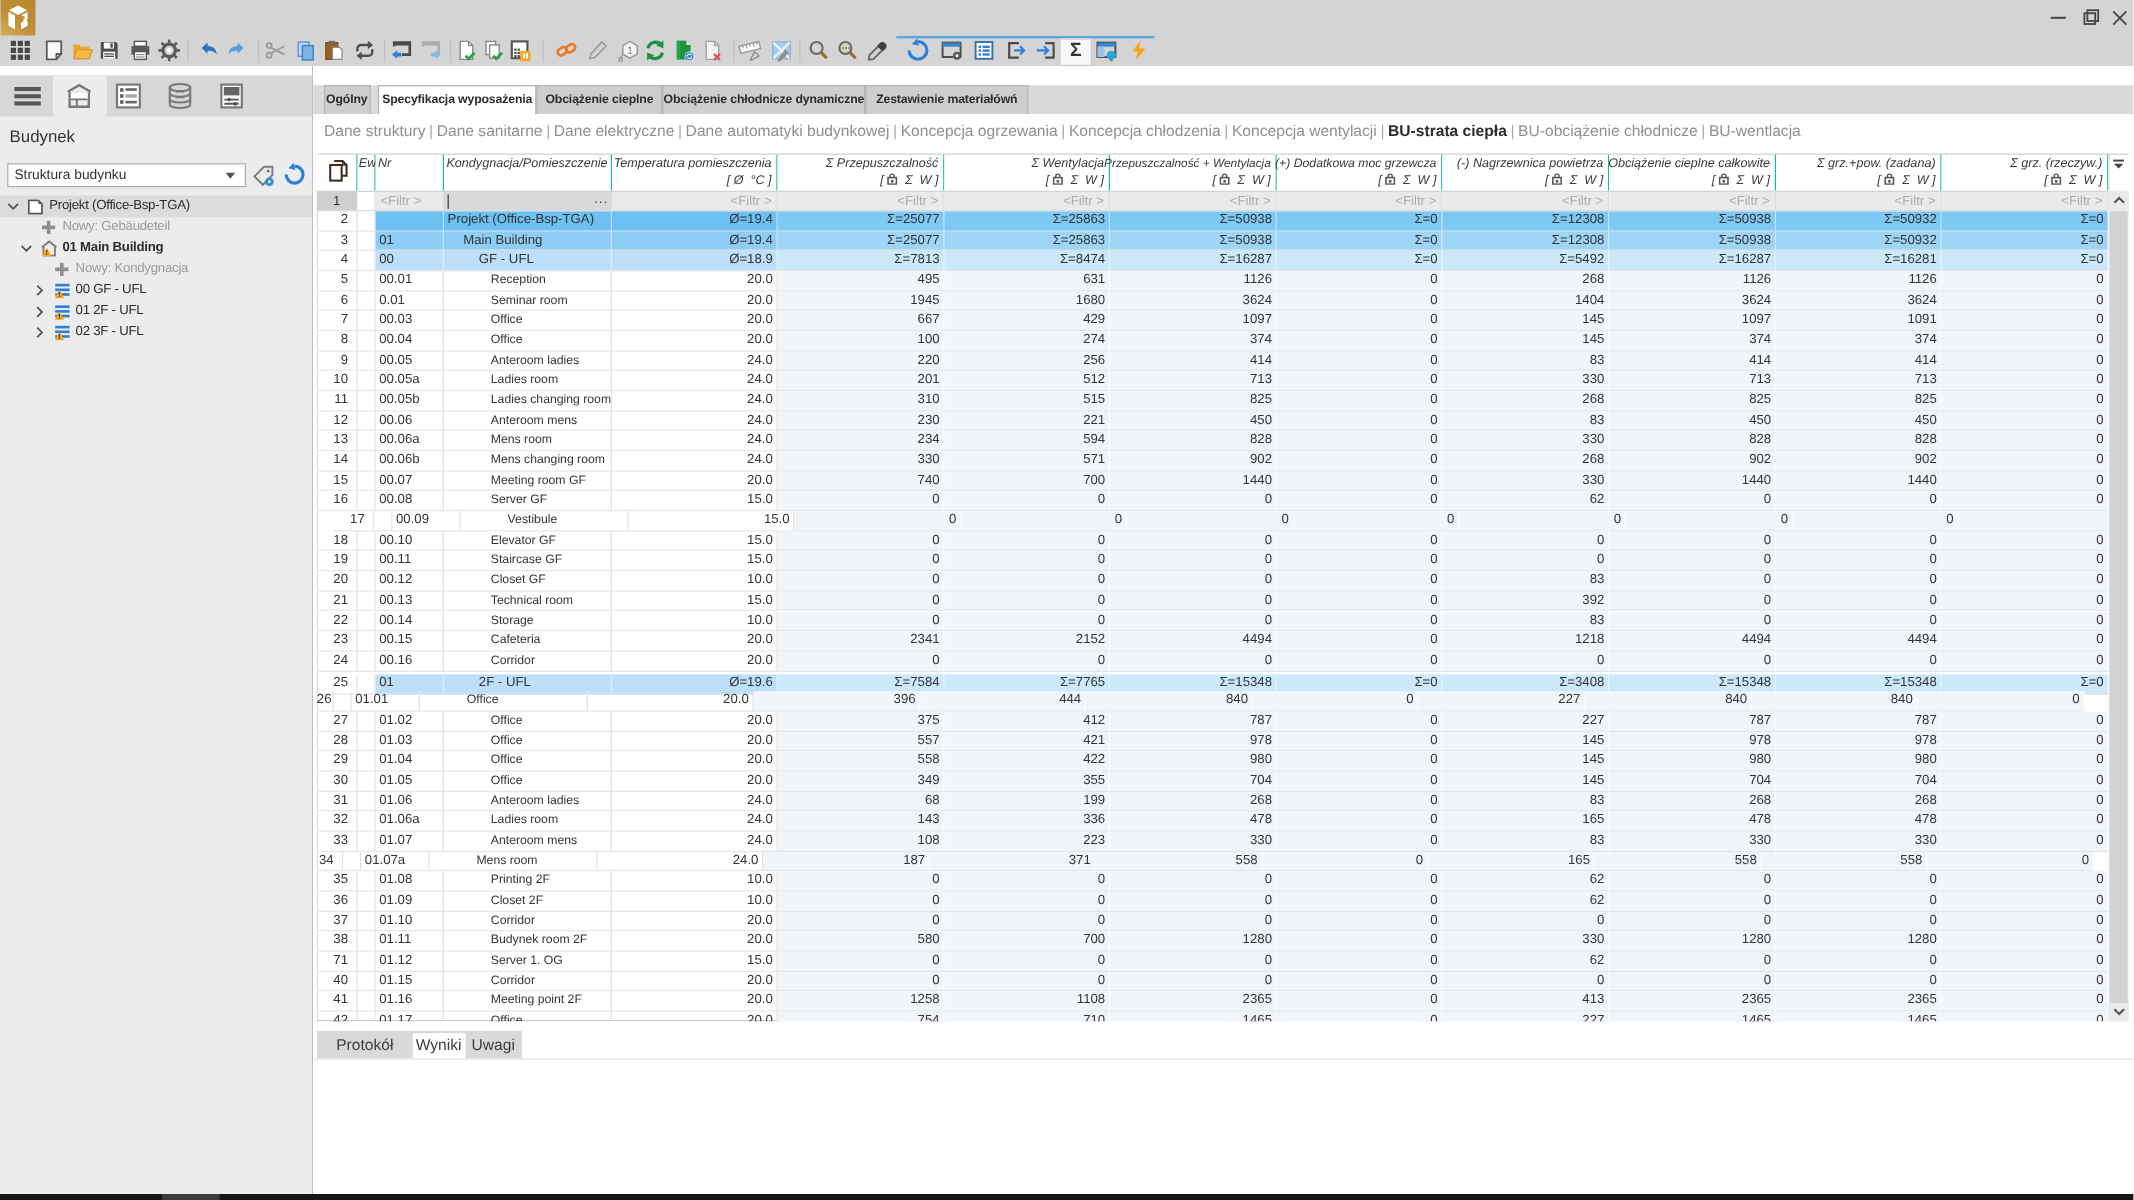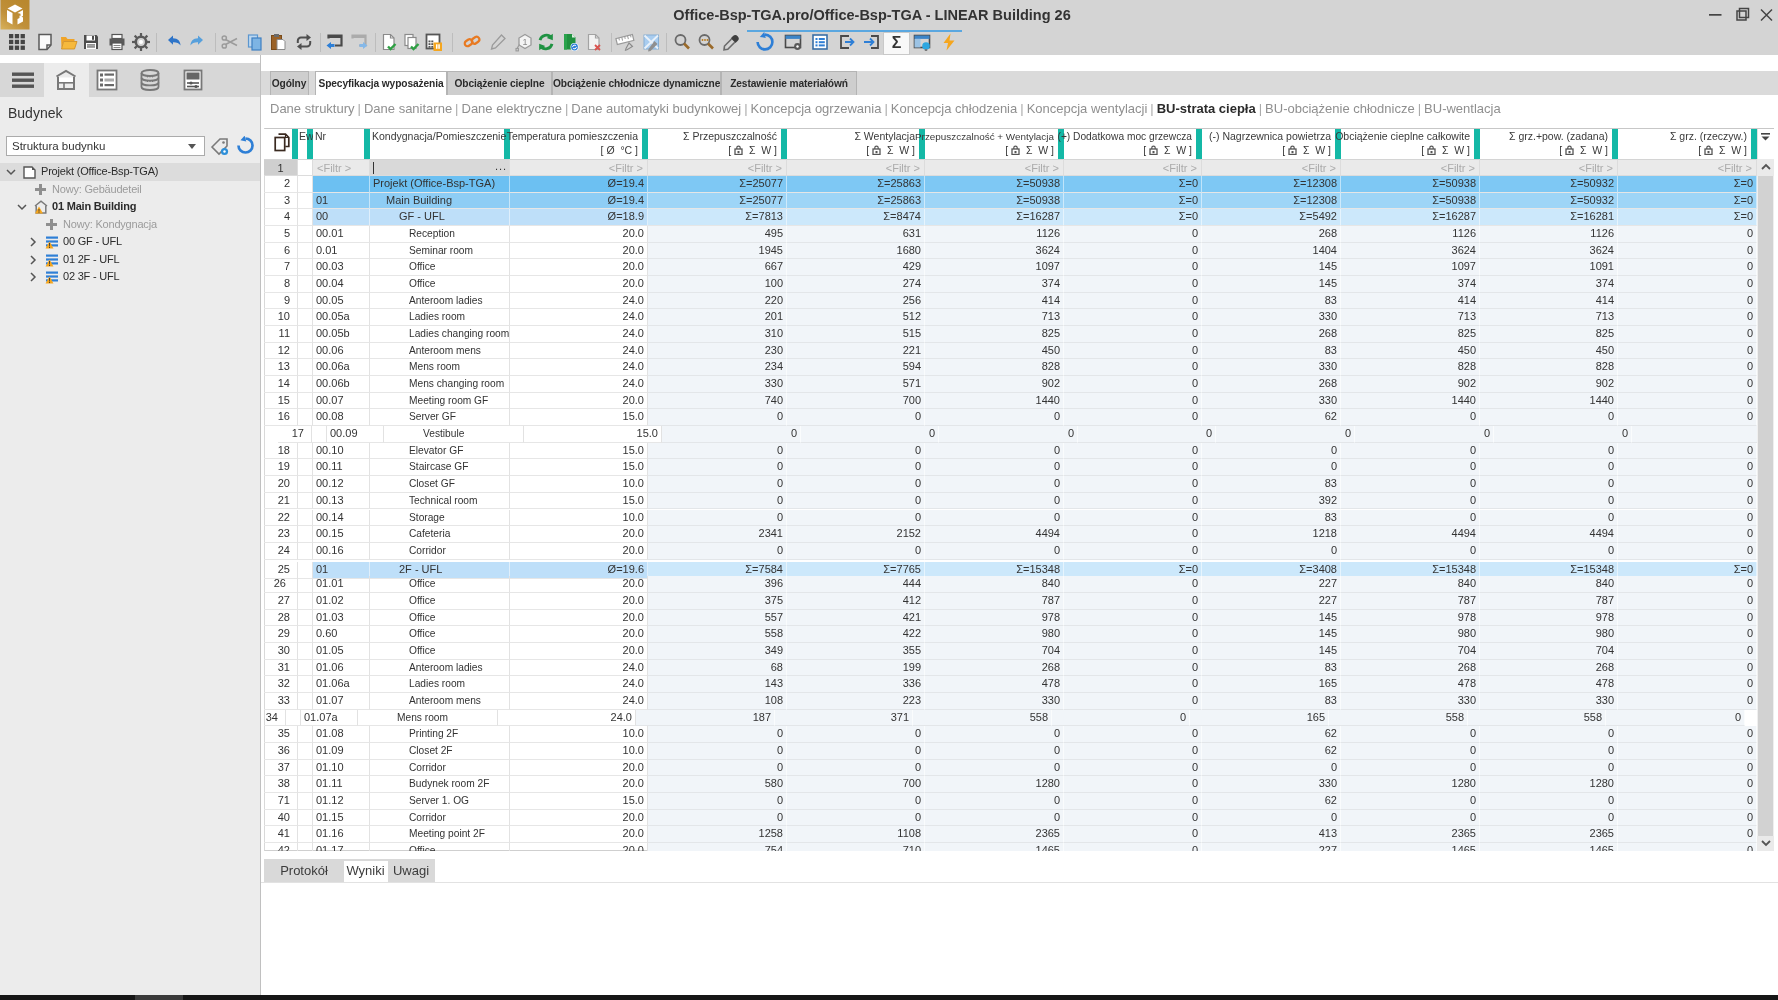--- a/index.html
+++ b/index.html
@@ -31,38 +31,37 @@
  font-size:10.2px;font-weight:bold;letter-spacing:-0.1px;color:#2b2b2b;text-align:center;line-height:23px;white-space:nowrap;overflow:hidden;}
 .tab.sel{background:#fff;border-color:#b4b4b4;}
 #subtabs{left:270px;top:95px;width:1500px;height:28px;font-size:13px;color:#8f8f8f;
  line-height:28px;white-space:nowrap;}
 #subtabs b{color:#2b2b2b;font-weight:600;}
 #subtabs .sp{color:#a9a9a9;padding:0 3px;}
 
 #tbl{left:264px;top:128px;width:1510px;height:723px;border-top:1px solid #c7c7c7;
  border-left:1px solid #d9d9d9;border-bottom:1px solid #cfcfcf;background:#fff;overflow:hidden;}
 .hc{top:129px;height:30px;background:#fff;font-size:10.5px;color:#3a3a3a;line-height:13.5px;
- white-space:nowrap;border-right:6px solid #14b8a6;}
+ white-space:nowrap;border-right:1px solid #14b8a6;font-style:italic;}
 .hr{text-align:right;padding-right:4px;}
 .fc{top:159px;height:17px;background:#eaeaea;font-size:11px;color:#ababab;line-height:16px;
  border-right:1px solid #dcdcdc;border-top:1px solid #d4d4d4;border-bottom:1px solid #dcdcdc;}
 .row{left:264px;width:1493px;height:16.675px;display:flex;}
 .c{height:100%;border-right:1px solid #e2e2e2;border-bottom:1px solid #e6e6e6;
  font-size:11px;color:#333;line-height:15.8px;white-space:nowrap;overflow:hidden;}
 .num{text-align:right;padding-right:3px;}
 .tint{background:#f1f5f9;border-right-color:#fafcfd;border-bottom-color:#e3e6e9;}
 
 #sbar{left:1757px;top:159px;width:17px;height:692px;background:#efefef;}
 #btline{left:261px;top:882px;width:1517px;height:1px;background:#e2e2e2;}
 #blackbar{left:0;top:995px;width:1778px;height:5px;background:#161616;}
 </style></head><body>
 <div id="app">
 <div class="abs" id="titlebar"></div>
 <div class="abs" id="toolbar"></div>
-<div class="abs" id="title">Office-Bsp-TGA.pro/Office-Bsp-TGA - LINEAR Building 26</div>
 <div class="abs" id="logo"></div>
 <svg class="abs" style="left:0px;top:0px" width="30" height="30" viewBox="0 0 30 30">
       <path d="M29.5 0 H0.5 V29.5 H29.5 Z" fill="url(#gl)"></path>
       <defs>
         <linearGradient id="gl" x1="0" y1="1" x2="0.7" y2="0">
           <stop offset="0" stop-color="#d8b25c"></stop>
           <stop offset="0.45" stop-color="#c0903a"></stop>
           <stop offset="1" stop-color="#b9882e"></stop>
         </linearGradient>
       </defs>
@@ -890,21 +889,21 @@
         <div class="c num" style="width:139px;background:#cce8fb;border-right-color:rgba(255,255,255,0.5)">Σ=7584</div>
         <div class="c num" style="width:138px;background:#cce8fb;border-right-color:rgba(255,255,255,0.5)">Σ=7765</div>
         <div class="c num" style="width:139px;background:#cce8fb;border-right-color:rgba(255,255,255,0.5)">Σ=15348</div>
         <div class="c num" style="width:138px;background:#cce8fb;border-right-color:rgba(255,255,255,0.5)">Σ=0</div>
         <div class="c num" style="width:139px;background:#cce8fb;border-right-color:rgba(255,255,255,0.5)">Σ=3408</div>
         <div class="c num" style="width:139px;background:#cce8fb;border-right-color:rgba(255,255,255,0.5)">Σ=15348</div>
         <div class="c num" style="width:138px;background:#cce8fb;border-right-color:rgba(255,255,255,0.5)">Σ=15348</div>
         <div class="c num" style="width:139px;background:#cce8fb;border-right-color:rgba(255,255,255,0.5)">Σ=0</div>
       </div>
 <div class="abs row" style="left:0;top:400.20px">
-        <div class="c num" style="width:34px;padding-right:11px">26</div>
+        <div class="c num" style="width:14px;padding-right:11px">26</div>
         <div class="c" style="width:15px"></div>
         <div class="c" style="width:57px;padding-left:3px">01.01</div>
         <div class="c" style="width:140px;padding-left:39px;font-size:10.2px">Office</div>
         <div class="c num" style="width:138px">20.0</div>
         <div class="c num tint" style="width:139px">396</div>
         <div class="c num tint" style="width:138px">444</div>
         <div class="c num tint" style="width:139px">840</div>
         <div class="c num tint" style="width:138px">0</div>
         <div class="c num tint" style="width:139px">227</div>
         <div class="c num tint" style="width:139px">840</div>
@@ -937,21 +936,21 @@
         <div class="c num tint" style="width:139px">978</div>
         <div class="c num tint" style="width:138px">0</div>
         <div class="c num tint" style="width:139px">145</div>
         <div class="c num tint" style="width:139px">978</div>
         <div class="c num tint" style="width:138px">978</div>
         <div class="c num tint" style="width:139px">0</div>
       </div>
 <div class="abs row" style="left:0;top:450.23px">
         <div class="c num" style="width:34px;padding-right:7px">29</div>
         <div class="c" style="width:15px"></div>
-        <div class="c" style="width:57px;padding-left:3px">0.60</div>
+        <div class="c" style="width:57px;padding-left:3px">01.04</div>
         <div class="c" style="width:140px;padding-left:39px;font-size:10.2px">Office</div>
         <div class="c num" style="width:138px">20.0</div>
         <div class="c num tint" style="width:139px">558</div>
         <div class="c num tint" style="width:138px">422</div>
         <div class="c num tint" style="width:139px">980</div>
         <div class="c num tint" style="width:138px">0</div>
         <div class="c num tint" style="width:139px">145</div>
         <div class="c num tint" style="width:139px">980</div>
         <div class="c num tint" style="width:138px">980</div>
         <div class="c num tint" style="width:139px">0</div>

